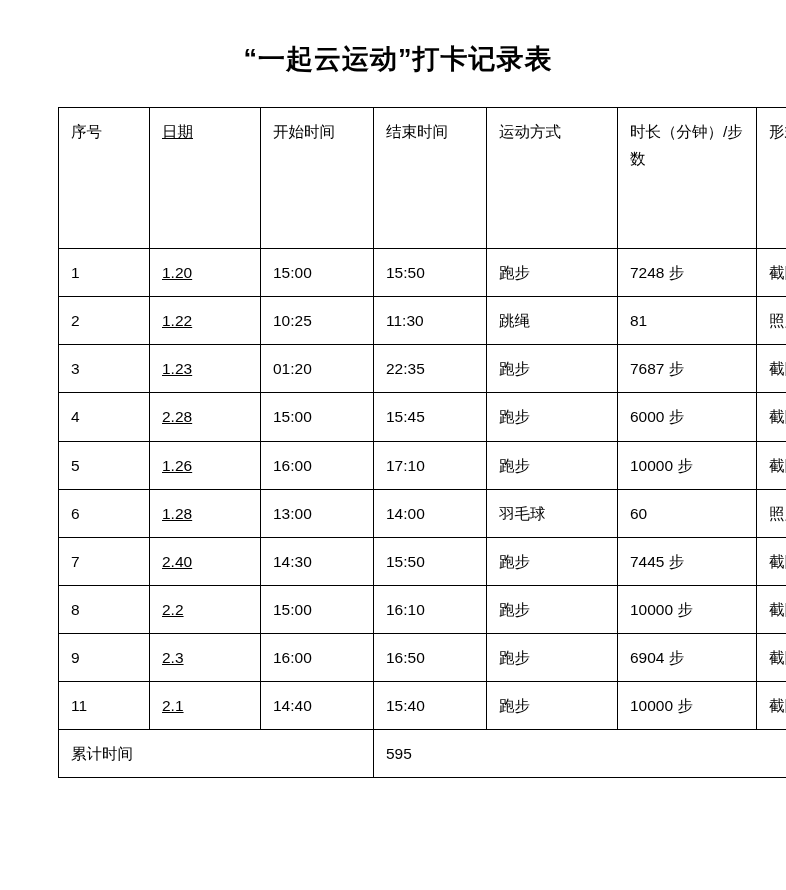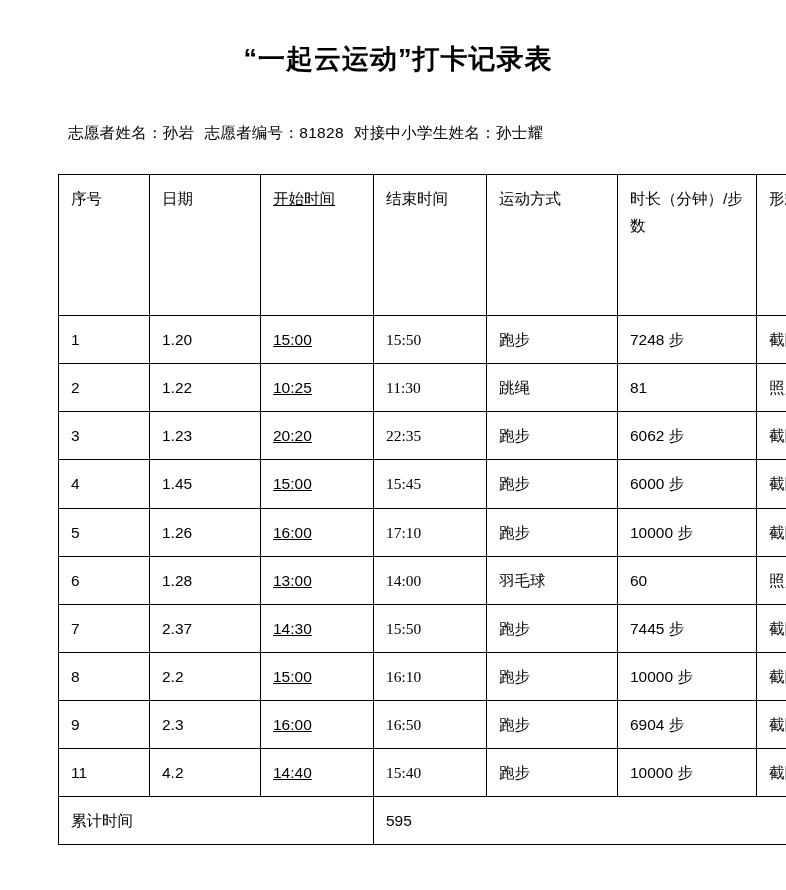--- a/index.html
+++ b/index.html
@@ -64,44 +64,41 @@
     height: 120px;
     vertical-align: top;
   }
   tbody td {
     height: 26px;
     vertical-align: middle;
     padding-top: 11px;
     padding-bottom: 11px;
   }
   .col-0 { width: 66px; }
-  .col-1 { width: 86px; }
-  .col-2 { width: 88px; text-decoration: underline; }
-  .col-3 { width: 88px; font-family: Liberation Serif, serif; }
+  .col-1 { width: 86px; text-decoration: underline; }
+  .col-2 { width: 88px; }
+  .col-3 { width: 88px; }
   .col-4 { width: 106px; }
   .col-5 { width: 114px; }
   .col-6 { width: 122px; }
   .total-label-cell {
     vertical-align: middle;
     margin-left: 34px;
   }
   .total-value-cell {
     vertical-align: middle;
   }
 </style>
 </head>
 <body>
 
 <div class="page">
 
   <div class="doc-title">“一起云运动”打卡记录表</div>
 
-  <div class="meta-line">
-    <span>志愿者姓名：</span><span>孙岩</span><span class="meta-gap"></span><span>志愿者编号：</span><span>81828</span><span class="meta-gap"></span><span>对接中小学生姓名：</span><span>孙士耀</span>
-  </div>
 
   <table class="record-table">
     <thead>
       <tr>
         <td class="col-0">序号</td>
         <td class="col-1">日期</td>
         <td class="col-2">开始时间</td>
         <td class="col-3">结束时间</td>
         <td class="col-4">运动方式</td>
         <td class="col-5">时长（分钟）/步数</td>
@@ -123,29 +120,29 @@
         <td class="col-1">1.22</td>
         <td class="col-2">10:25</td>
         <td class="col-3">11:30</td>
         <td class="col-4">跳绳</td>
         <td class="col-5">81</td>
         <td class="col-6">照片</td>
       </tr>
       <tr>
         <td class="col-0">3</td>
         <td class="col-1">1.23</td>
-        <td class="col-2">20:20</td>
+        <td class="col-2">01:20</td>
         <td class="col-3">22:35</td>
         <td class="col-4">跑步</td>
-        <td class="col-5">6062 步</td>
+        <td class="col-5">7687 步</td>
         <td class="col-6">截图</td>
       </tr>
       <tr>
         <td class="col-0">4</td>
-        <td class="col-1">1.45</td>
+        <td class="col-1">2.28</td>
         <td class="col-2">15:00</td>
         <td class="col-3">15:45</td>
         <td class="col-4">跑步</td>
         <td class="col-5">6000 步</td>
         <td class="col-6">截图</td>
       </tr>
       <tr>
         <td class="col-0">5</td>
         <td class="col-1">1.26</td>
         <td class="col-2">16:00</td>
@@ -158,21 +155,21 @@
         <td class="col-0">6</td>
         <td class="col-1">1.28</td>
         <td class="col-2">13:00</td>
         <td class="col-3">14:00</td>
         <td class="col-4">羽毛球</td>
         <td class="col-5">60</td>
         <td class="col-6">照片</td>
       </tr>
       <tr>
         <td class="col-0">7</td>
-        <td class="col-1">2.37</td>
+        <td class="col-1">2.40</td>
         <td class="col-2">14:30</td>
         <td class="col-3">15:50</td>
         <td class="col-4">跑步</td>
         <td class="col-5">7445 步</td>
         <td class="col-6">截图</td>
       </tr>
       <tr>
         <td class="col-0">8</td>
         <td class="col-1">2.2</td>
         <td class="col-2">15:00</td>
@@ -185,21 +182,21 @@
         <td class="col-0">9</td>
         <td class="col-1">2.3</td>
         <td class="col-2">16:00</td>
         <td class="col-3">16:50</td>
         <td class="col-4">跑步</td>
         <td class="col-5">6904 步</td>
         <td class="col-6">截图</td>
       </tr>
       <tr>
         <td class="col-0">11</td>
-        <td class="col-1">4.2</td>
+        <td class="col-1">2.1</td>
         <td class="col-2">14:40</td>
         <td class="col-3">15:40</td>
         <td class="col-4">跑步</td>
         <td class="col-5">10000 步</td>
         <td class="col-6">截图</td>
       </tr>
       <tr>
         <td class="total-label-cell" colspan="3">累计时间</td>
         <td class="total-value-cell" colspan="4">595</td>
       </tr>

